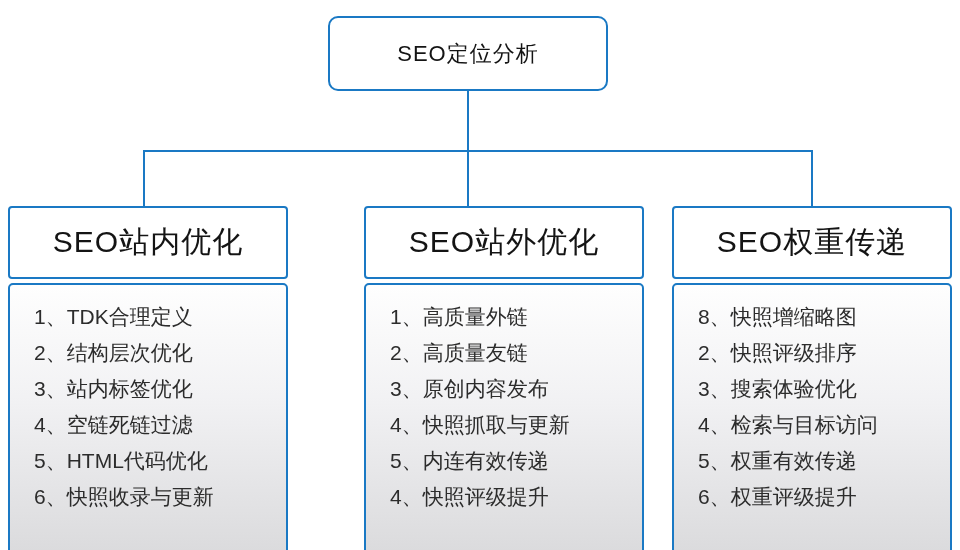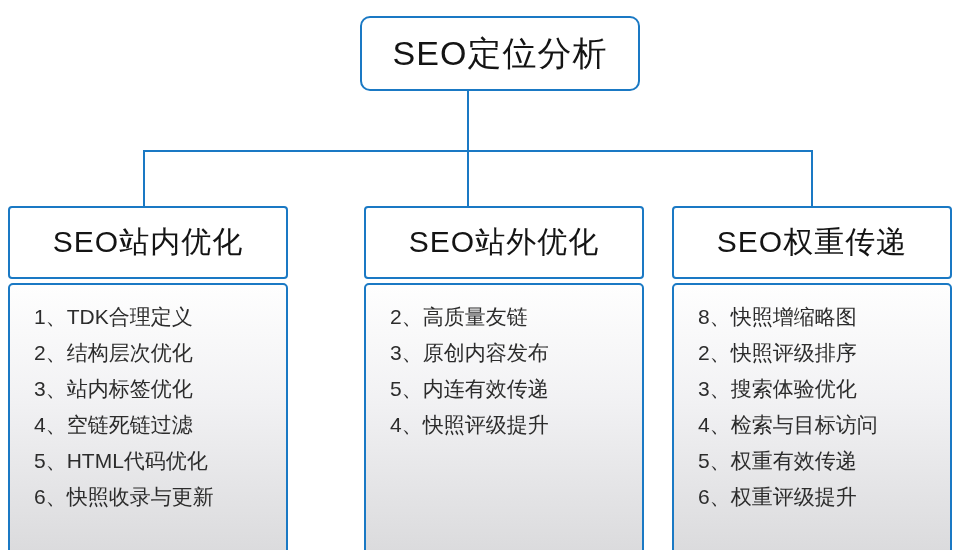--- a/index.html
+++ b/index.html
@@ -22,25 +22,24 @@
     top: 16px;
     width: 280px;
     height: 75px;
     box-sizing: border-box;
     border: 2px solid #1a79c4;
     border-radius: 10px;
     background: #ffffff;
     display: flex;
     align-items: center;
     justify-content: center;
-    font-size: 34px;
+    font-size: 22px;
     color: #141414;
     letter-spacing: 1px;
     z-index: 2;
-    margin-left: 32px;
   }
   
   .line {
     position: absolute;
     background: #1a79c4;
     z-index: 1;
   }
   .v-root   { left: 467px; top: 91px;  width: 2px;   height: 60px; }
   .h-main   { left: 143px; top: 150px; width: 670px; height: 2px;  }
   .v-drop-1 { left: 143px; top: 150px; width: 2px;   height: 58px; }
@@ -113,22 +112,24 @@
       <div class="list-item">5、HTML代码优化</div>
       <div class="list-item">6、快照收录与更新</div>
     </div>
   </div>
 
   <div class="col col-2">
     <div class="col-header">
       <span>SEO站外优化</span>
     </div>
     <div class="col-panel">
+      <div class="list-item">1、高质量外链</div>
       <div class="list-item">2、高质量友链</div>
       <div class="list-item">3、原创内容发布</div>
+      <div class="list-item">4、快照抓取与更新</div>
       <div class="list-item">5、内连有效传递</div>
       <div class="list-item">4、快照评级提升</div>
     </div>
   </div>
 
   <div class="col col-3">
     <div class="col-header">
       <span>SEO权重传递</span>
     </div>
     <div class="col-panel">

